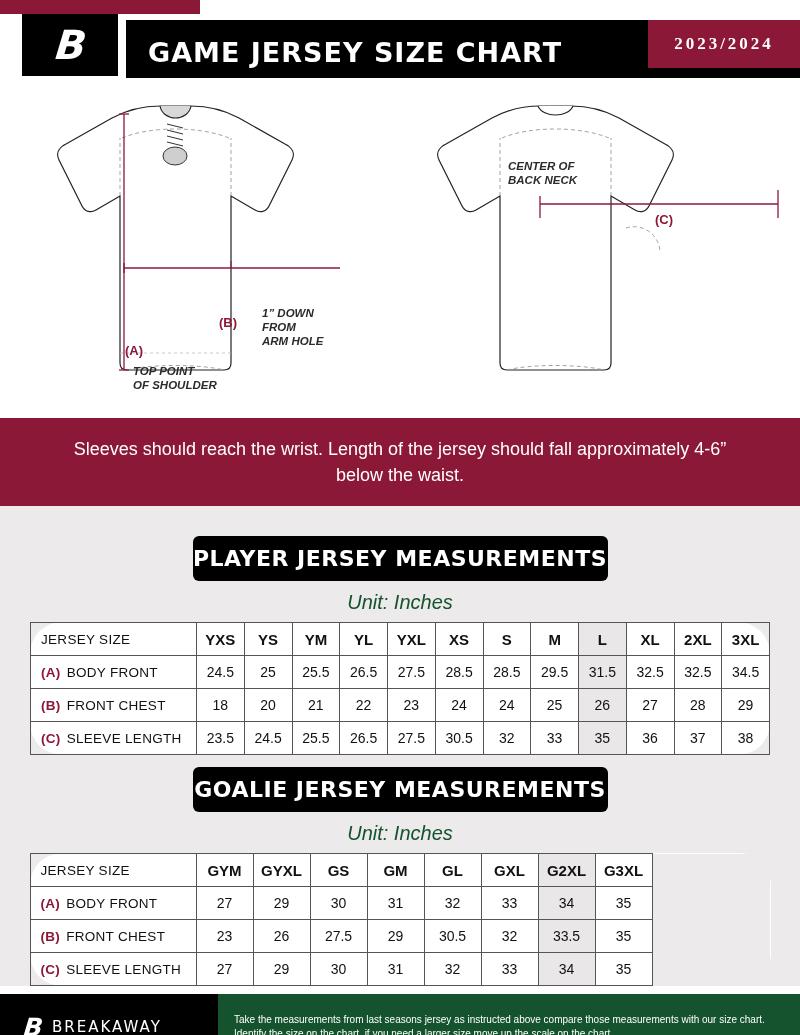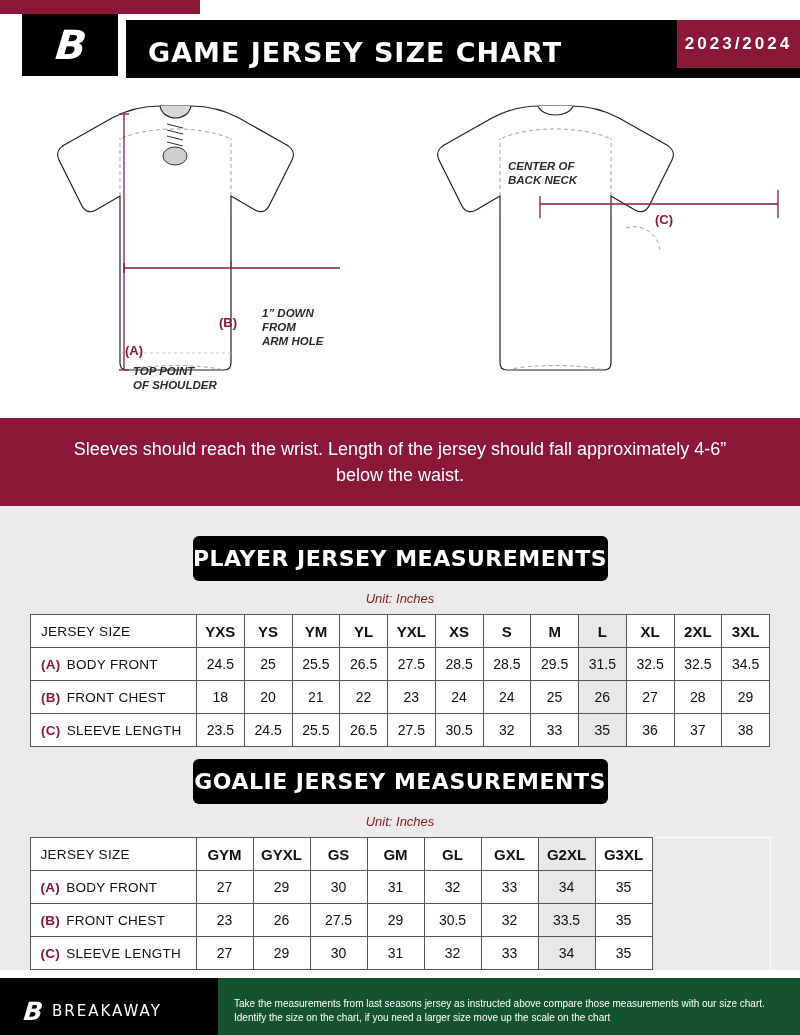--- a/index.html
+++ b/index.html
@@ -61,28 +61,28 @@
   .header-title {
     color: #fff;
     font-size: 27px;
     font-weight: bold;
     letter-spacing: 1px;
     margin-left: 22px;
     font-family: "DejaVu Sans", sans-serif;
   }
   .header-season {
     position: absolute; right: 0; top: 20px;
-    width: 123px; height: 48px;
+    width: 152px; height: 48px;
     background: #8c1838;
     color: #fff;
     font-size: 17px;
     font-weight: bold;
     letter-spacing: 3px;
     display: flex; align-items: center; justify-content: center;
-    font-family: Liberation Sans, sans-serif;
+    font-family: Liberation Serif, serif;
   }
 
   
   .diagram {
     position: relative;
     height: 340px;
     background: #ffffff;
     z-index: 2;
   }
   .diagram svg { display: block; }
@@ -115,30 +115,31 @@
     font-size: 22px;
     font-weight: bold;
     letter-spacing: 0.5px;
     padding: 10px 0;
     border-radius: 6px;
     font-family: "DejaVu Sans", sans-serif;
   }
   .unit {
     text-align: center;
     font-style: italic;
-    font-size: 13px;
-    color: #7f1d1d;
+    font-size: 20px;
+    color: #14532d;
     margin-bottom: 8px;
   }
   table.size {
     border-collapse: collapse;
     background: #fff;
     margin: 0 auto 8px auto;
     width: 740px;
     table-layout: fixed;
+    border-radius: 32px;
   }
   table.size th, table.size td {
     border: 1px solid #555;
     text-align: center;
     font-size: 14px;
     height: 33px;
     padding: 0 2px;
     color: #111;
   }
   table.size th.rowhead, table.size td.rowhead {

